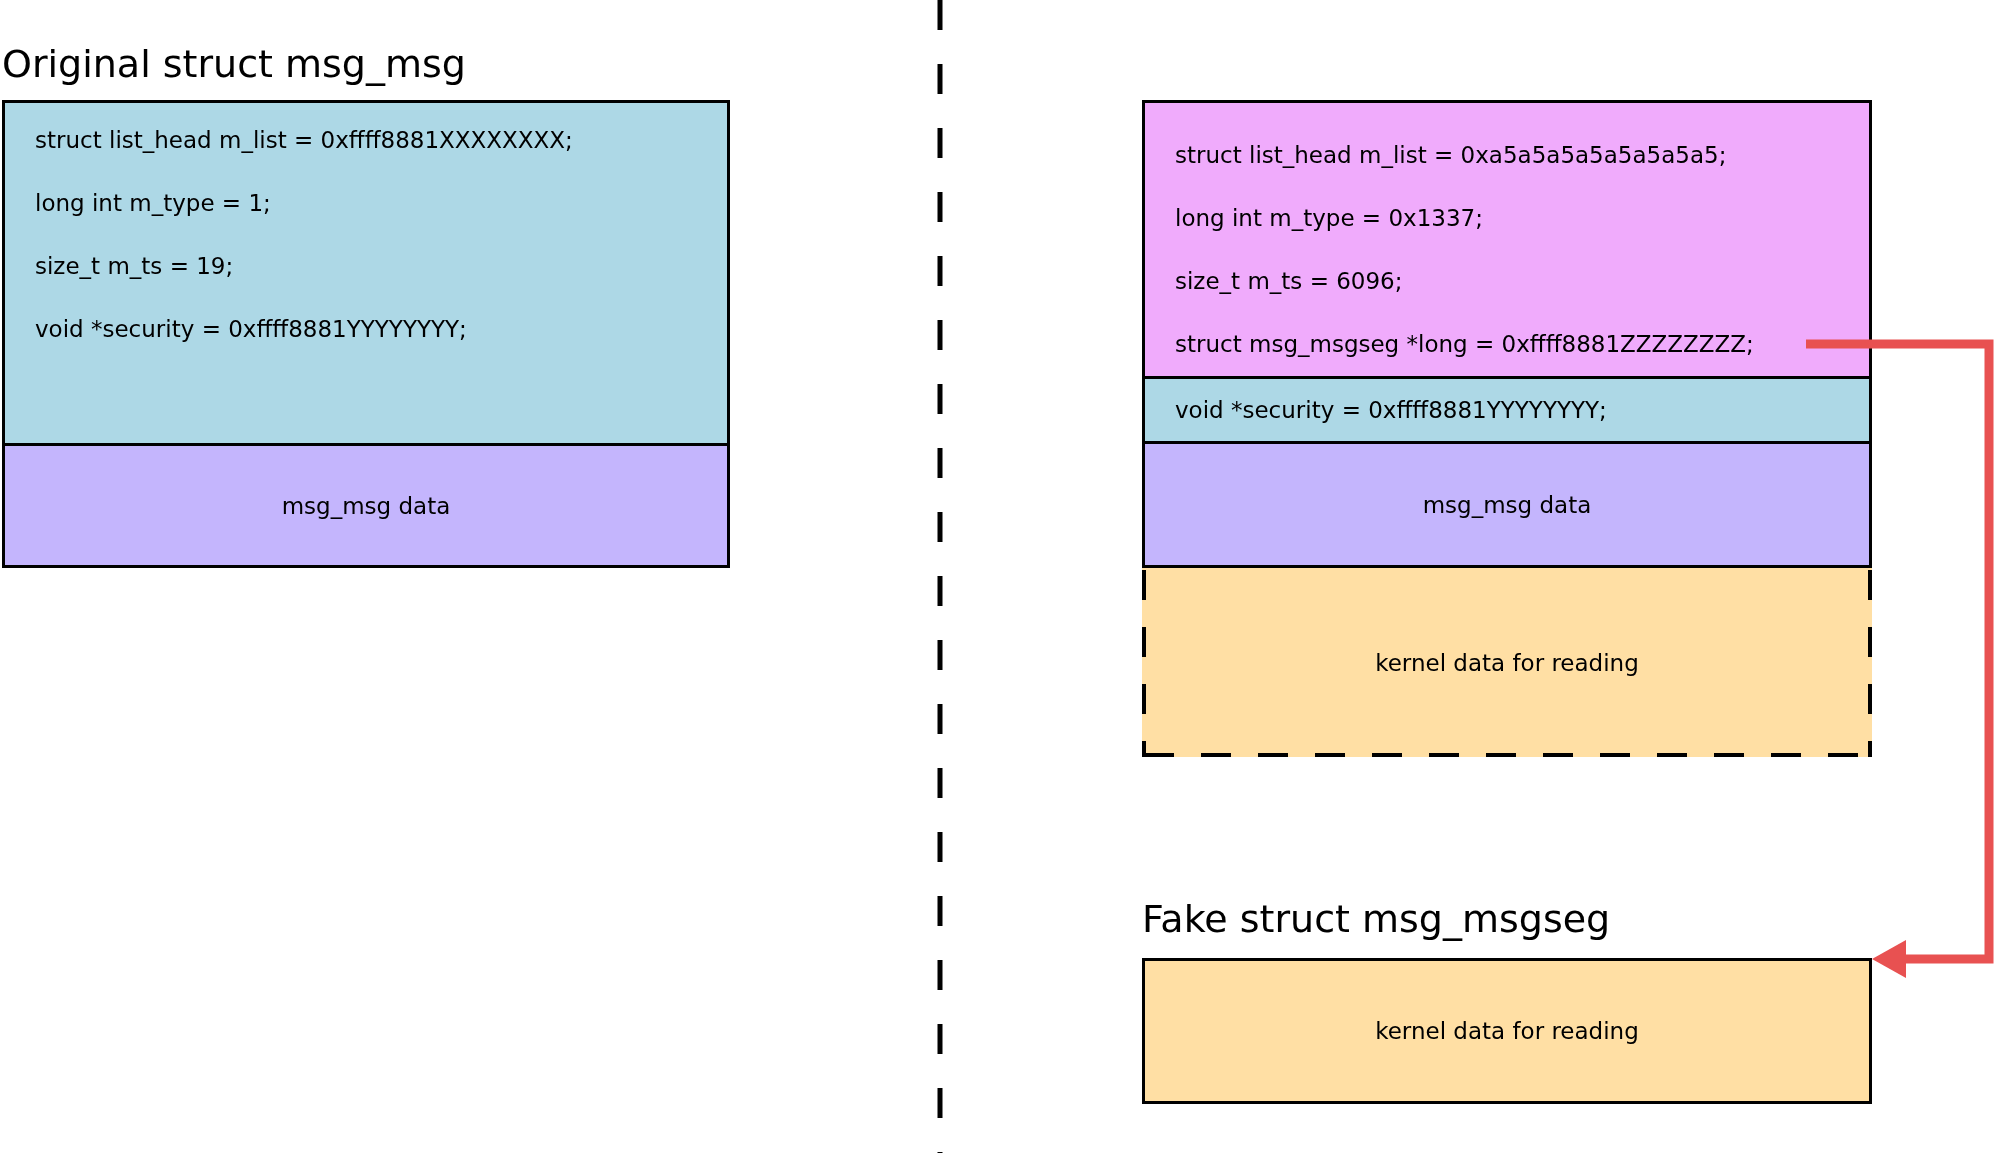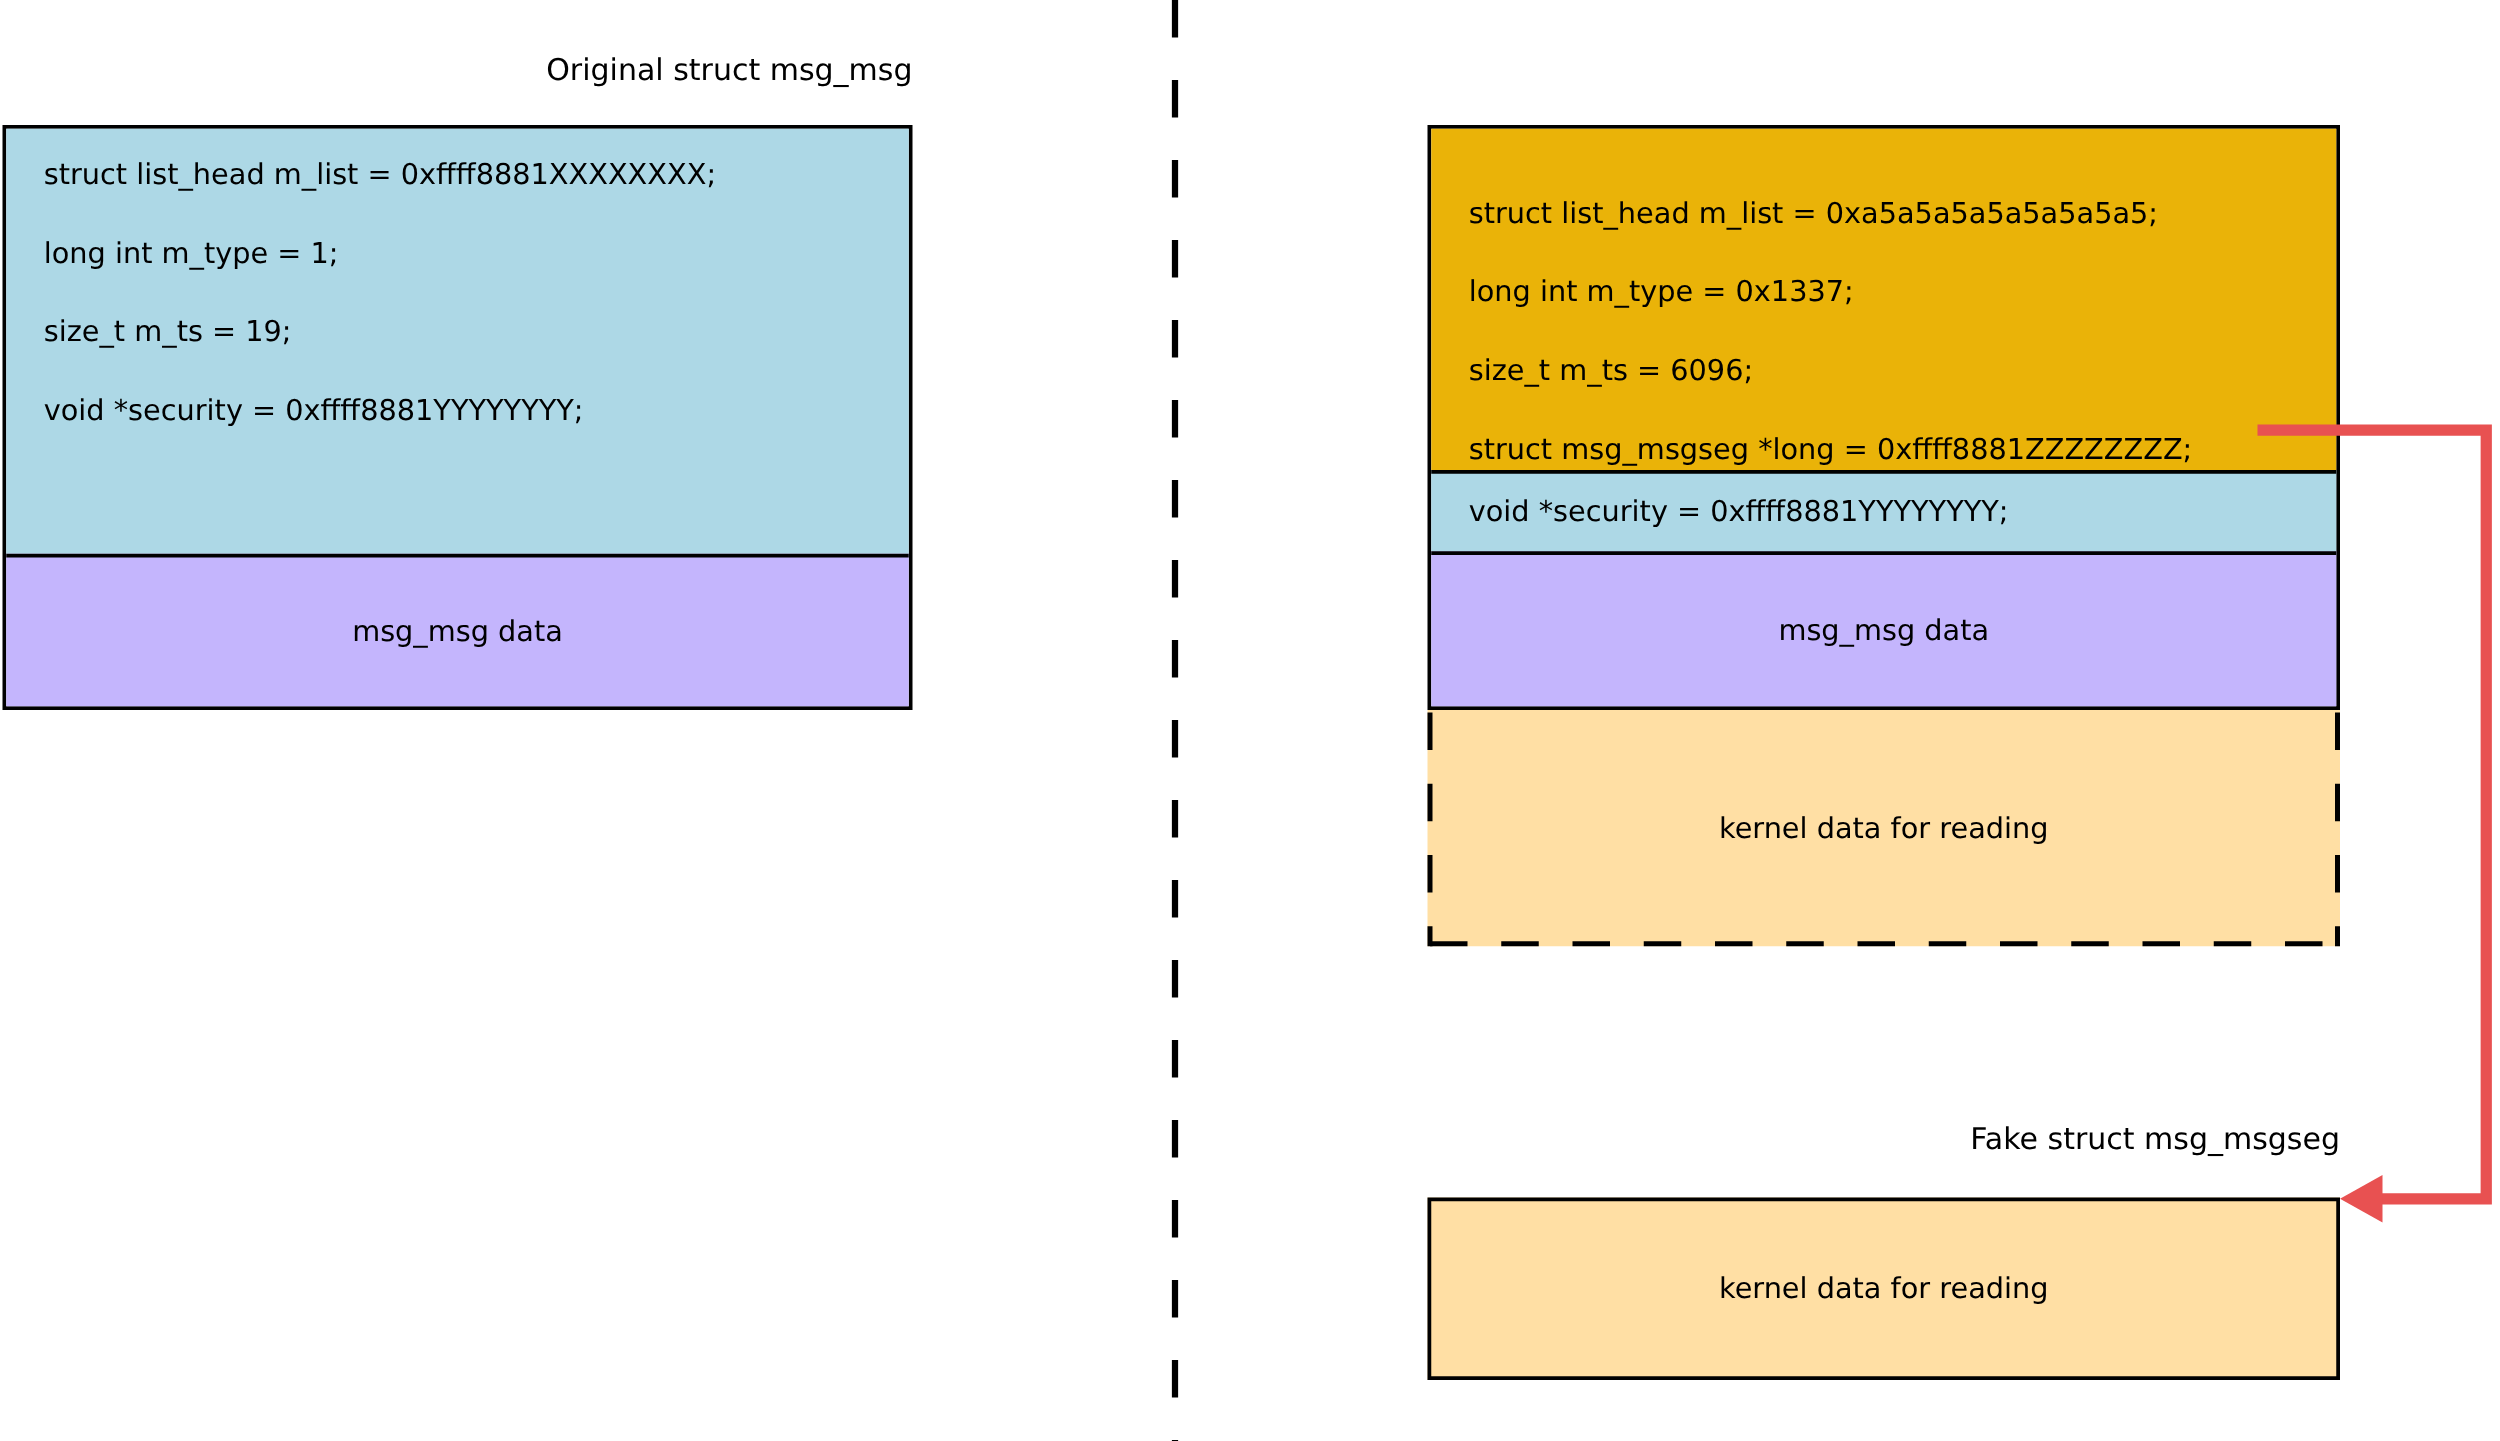--- a/index.html
+++ b/index.html
@@ -7,40 +7,40 @@
     position:relative;
     width:2000px;
     height:1153px;
     background:#ffffff;
     font-family:"DejaVu Sans", sans-serif;
     color:#000;
     overflow:hidden;
   }
   .title {
     position:absolute;
-    font-size:24px;
-    text-align:right;
+    font-size:38px;
+    text-align:left;
     white-space:nowrap;
   }
   .original-title   { left:2px;    width:728px; top:42px; }
   .overwritten-title{ left:1142px; width:730px; top:42px; }
   .fake-title       { left:1142px; width:730px; top:897px; }
 
   .struct-box {
     position:absolute;
     border:3px solid #000;
     box-sizing:border-box;
     display:flex;
     flex-direction:column;
   }
   .left-box  { left:2px;    top:100px; width:728px; height:468px; }
   .right-box { left:1142px; top:100px; width:730px; height:468px; }
 
   .sec-blue5 { background:#add8e6; height:340px; padding-top:5px; box-sizing:border-box; }
-  .sec-pink4 { background:#eab308; height:273px; padding-top:36px; box-sizing:border-box; }
+  .sec-pink4 { background:#f0abfc; height:273px; padding-top:20px; box-sizing:border-box; }
   .sec-blue1 {
     background:#add8e6; height:65px; box-sizing:border-box;
     border-top:3px solid #000;
     display:flex; align-items:center;
   }
   .sec-green {
     background:#c4b5fd; flex:1; border-top:3px solid #000;
     display:flex; align-items:center; justify-content:center;
     font-size:23px;
   }

